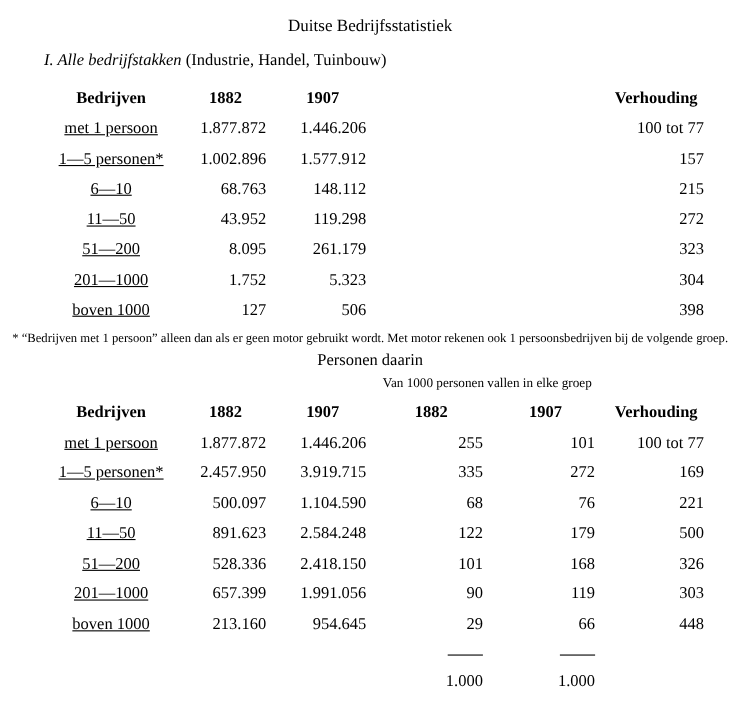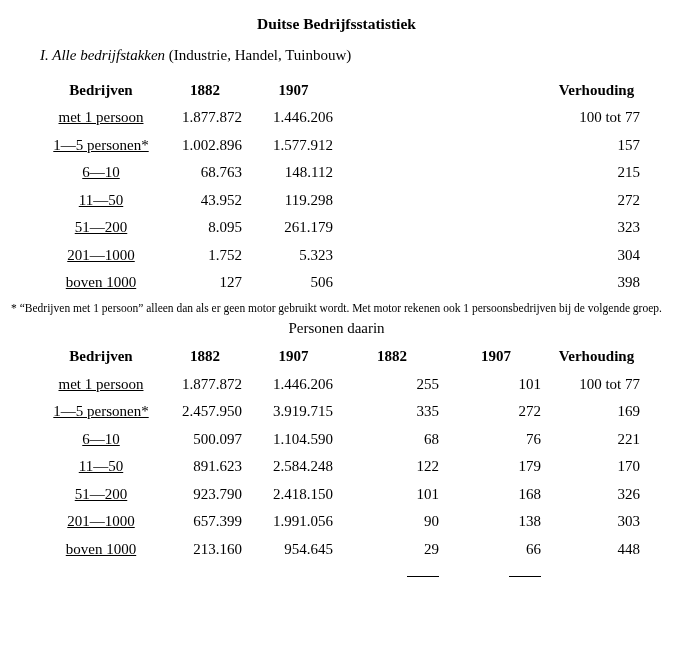--- a/index.html
+++ b/index.html
@@ -13,21 +13,21 @@
     width: 673px;
     height: 647px;
     overflow: hidden;
     font-size: 15px;
   }
   .title {
     margin: 0;
     padding-top: 15px;
     text-align: center;
     font-size: 15.5px;
-    font-weight: bold;
+    font-weight: normal;
   }
   .section {
     margin: 14px 0 12px 40px;
     font-size: 15px;
   }
   table.stat {
     border-collapse: collapse;
     table-layout: fixed;
     margin: 6px 0 0 40px;
     width: 606px;
@@ -171,20 +171,21 @@
           <td class="c4"></td>
           <td class="c5">398</td>
         </tr>
       </tbody>
   </table>
 
   <p class="footnote">* “Bedrijven met 1  persoon” alleen dan als er geen motor gebruikt wordt. Met motor rekenen ook 1 persoonsbedrijven bij de volgende groep.</p>
 
   <p class="personen-title">Personen daarin</p>
 
+  <div class="subheader">Van 1000 personen vallen in elke groep</div>
 
   <table class="stat">
     <colgroup>
       <col class="w0">
         <col class="w1">
         <col class="w2">
       <col class="w3">
         <col class="w4">
         <col class="w5">
     </colgroup>
@@ -222,36 +223,36 @@
           <td class="c3">68</td>
           <td class="c4">76</td>
           <td class="c5">221</td>
         </tr>
         <tr>
           <td class="c0">11—50</td>
           <td class="c1">891.623</td>
           <td class="c2">2.584.248</td>
           <td class="c3">122</td>
           <td class="c4">179</td>
-          <td class="c5">170</td>
+          <td class="c5">500</td>
         </tr>
         <tr>
           <td class="c0">51—200</td>
-          <td class="c1">923.790</td>
+          <td class="c1">528.336</td>
           <td class="c2">2.418.150</td>
           <td class="c3">101</td>
           <td class="c4">168</td>
           <td class="c5">326</td>
         </tr>
         <tr>
           <td class="c0">201—1000</td>
           <td class="c1">657.399</td>
           <td class="c2">1.991.056</td>
           <td class="c3">90</td>
-          <td class="c4">138</td>
+          <td class="c4">119</td>
           <td class="c5">303</td>
         </tr>
         <tr>
           <td class="c0">boven 1000</td>
           <td class="c1">213.160</td>
           <td class="c2">954.645</td>
           <td class="c3">29</td>
           <td class="c4">66</td>
           <td class="c5">448</td>
         </tr>
@@ -262,16 +263,24 @@
         <td class="c1"></td>
         <td class="c2"></td>
         <td class="c3">
             <div class="sum-line"></div>
           </td>
         <td class="c4">
             <div class="sum-line"></div>
           </td>
         <td class="c5"></td>
       </tr>
+      <tr class="totals-row">
+        <td class="c0"></td>
+        <td class="c1"></td>
+        <td class="c2"></td>
+        <td class="c3">1.000</td>
+        <td class="c4">1.000</td>
+        <td class="c5"></td>
+      </tr>
     </tbody>
   </table>
 
 </div>
 
 </body></html>

